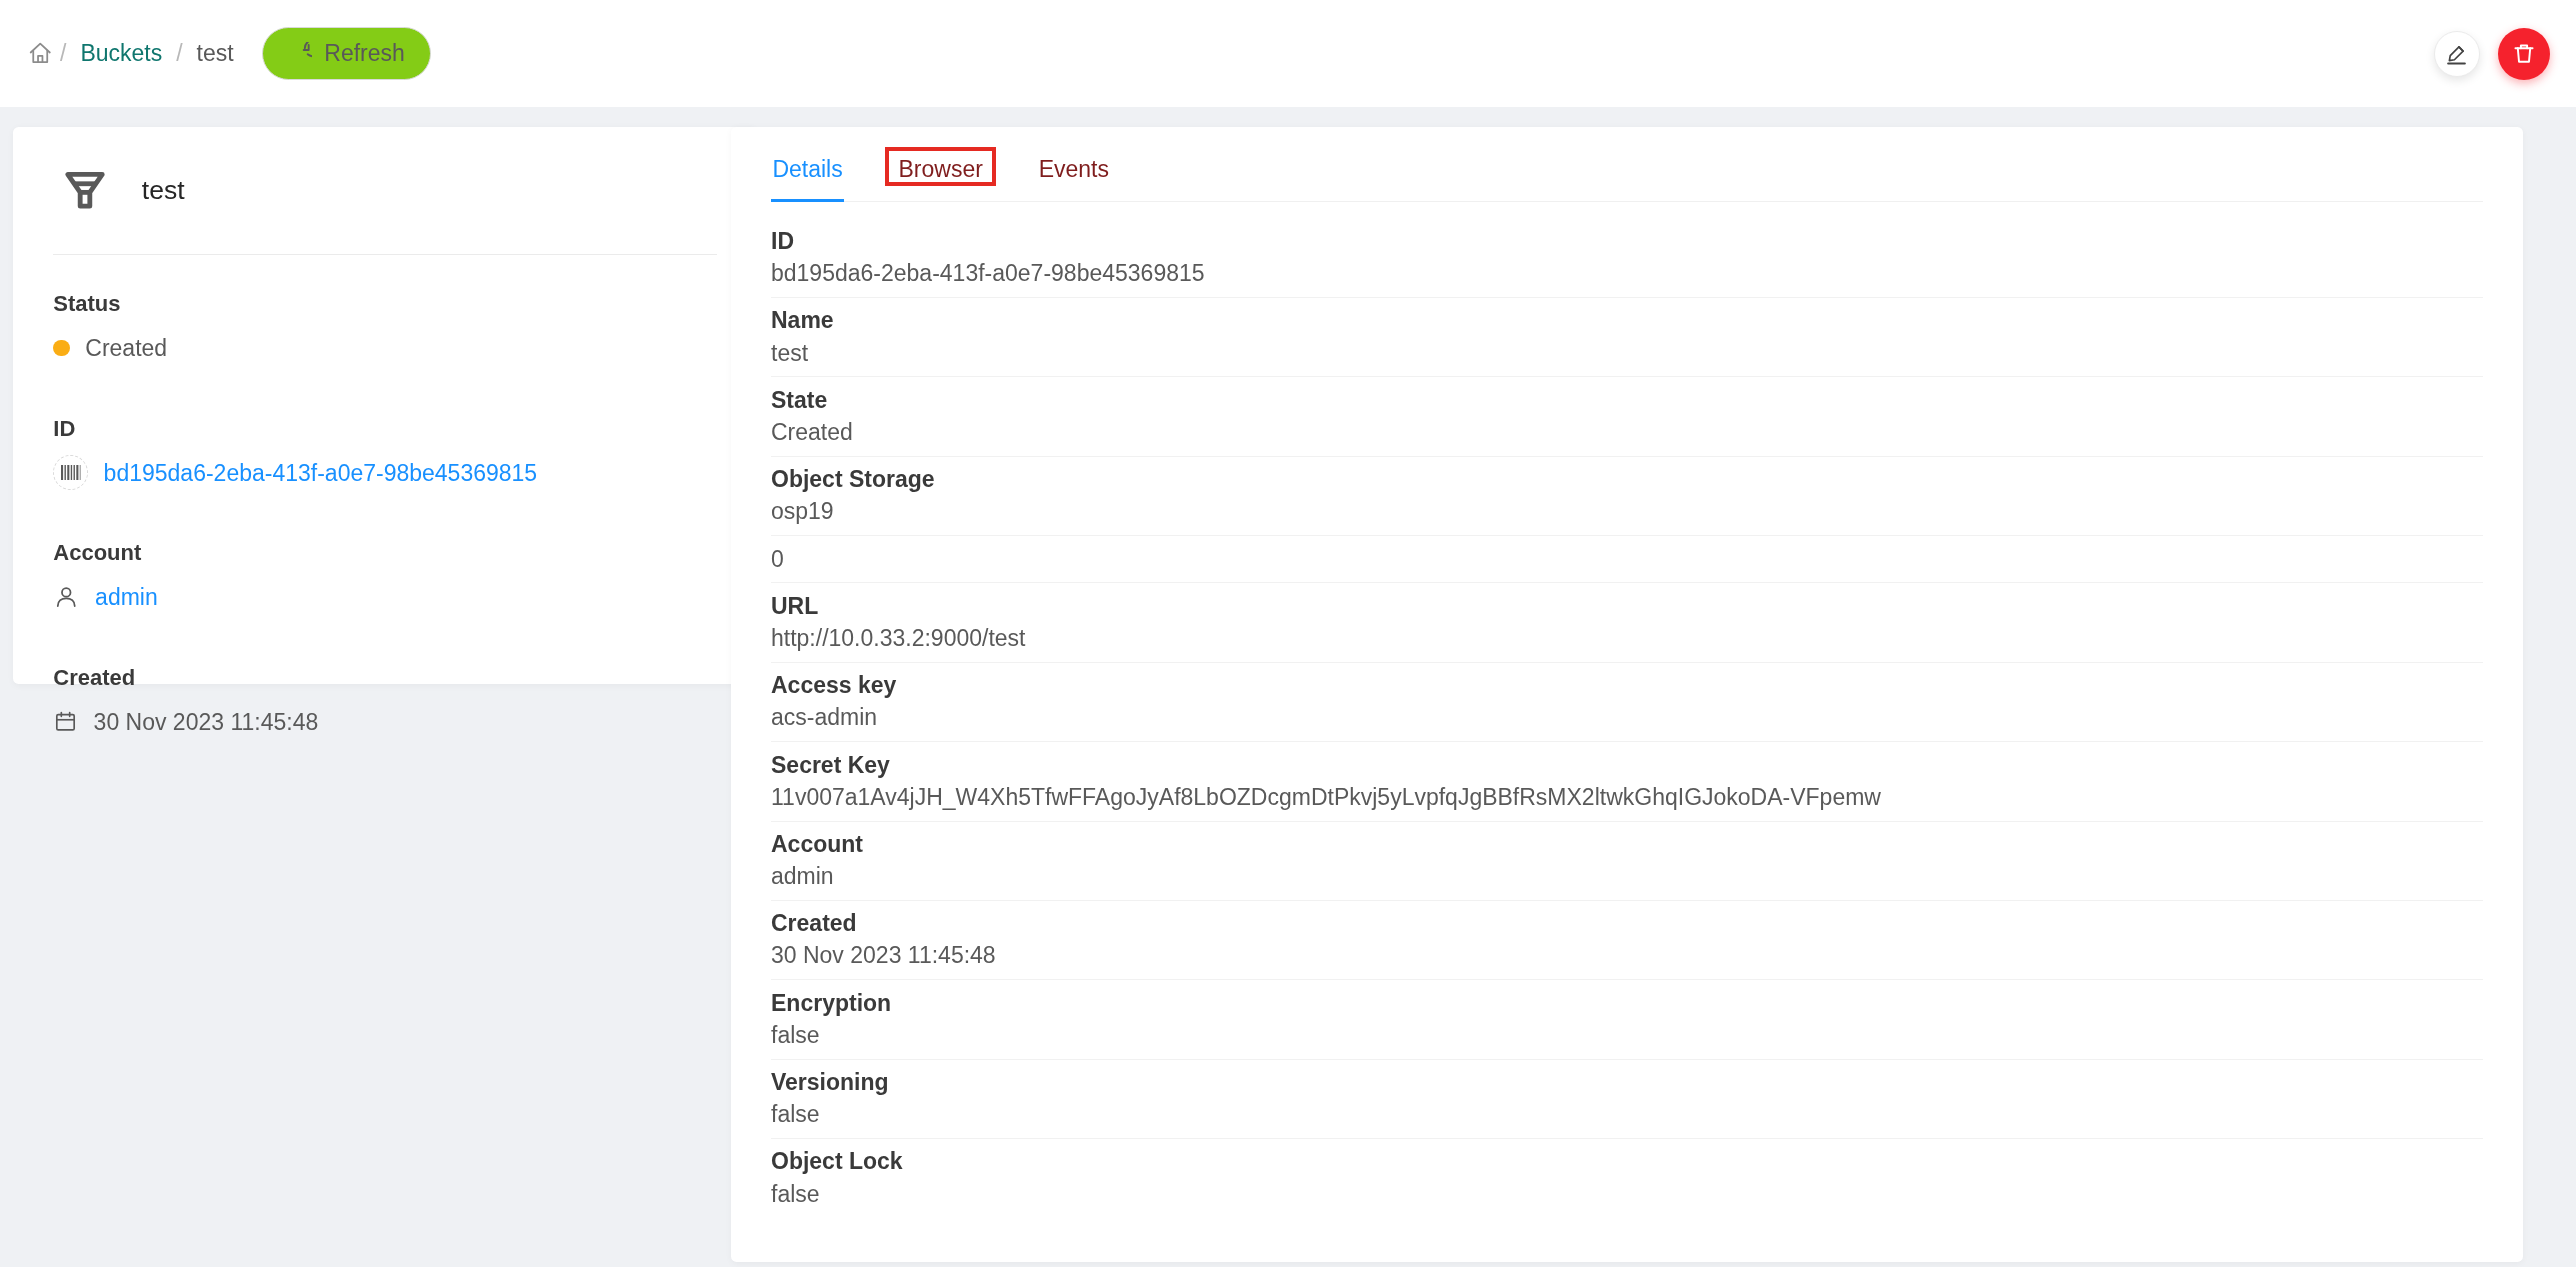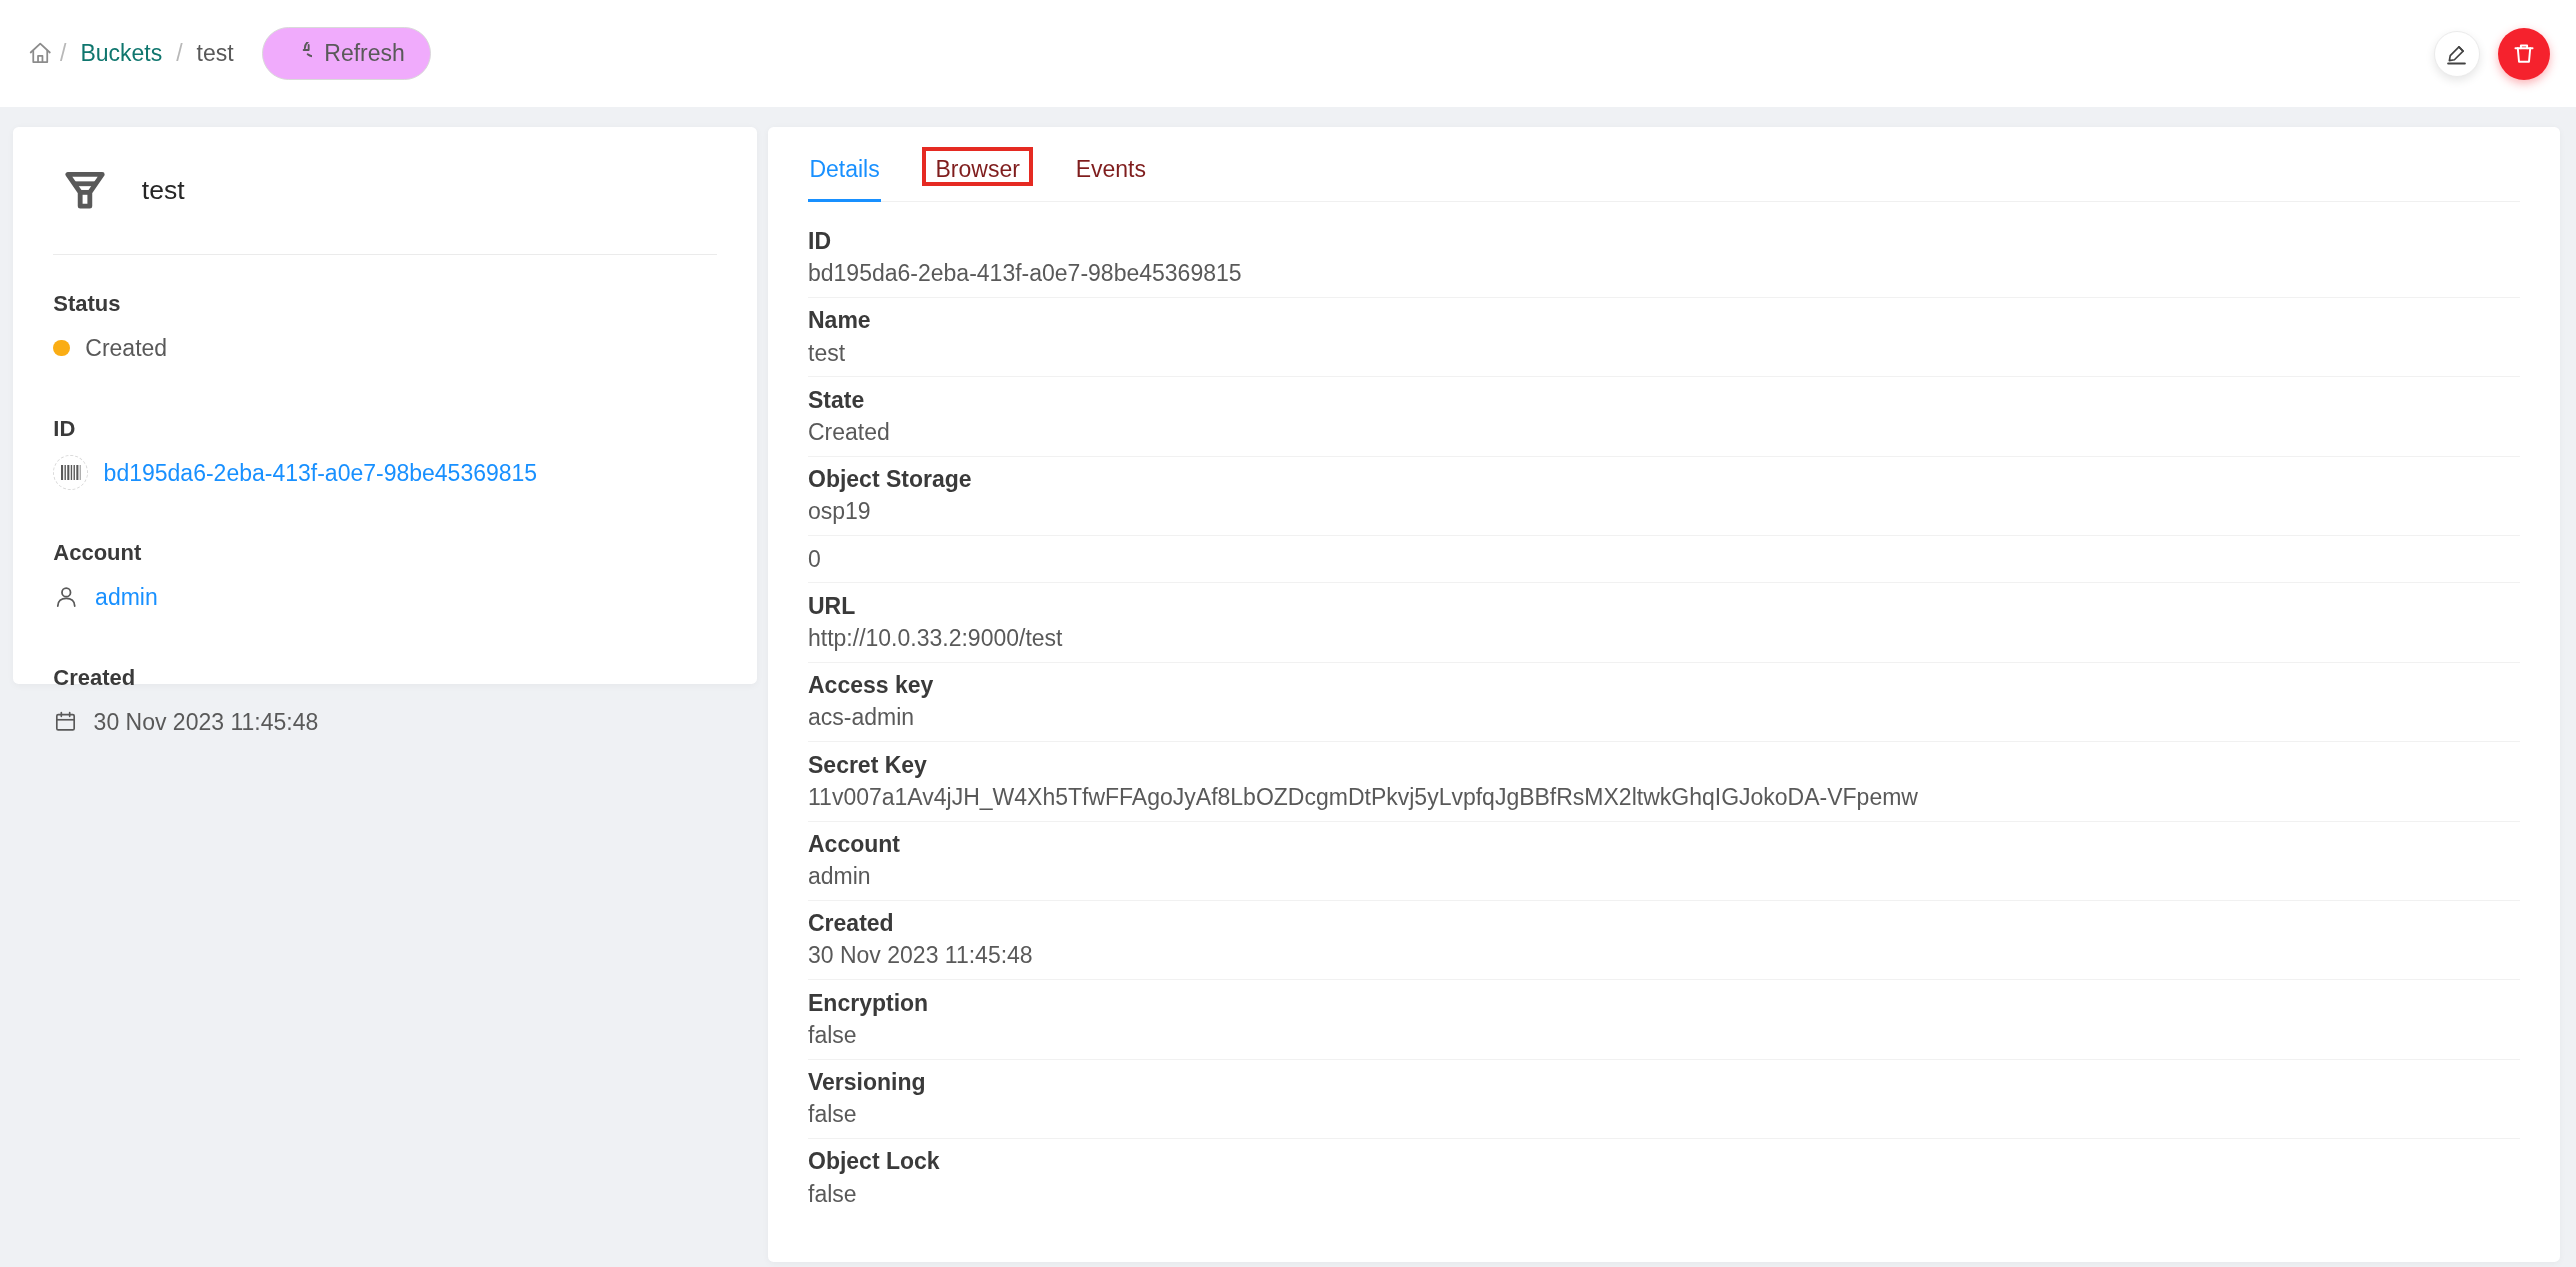--- a/index.html
+++ b/index.html
@@ -19,40 +19,40 @@
     padding:0 26.5px;
   }
   .breadcrumb { display:flex; align-items:center; font-size:23px; color:#8c8c8c; }
   .breadcrumb .crumb { margin:0 7px; }
   .breadcrumb .sep { margin:0 7px; color:#b8b8b8; }
   .breadcrumb .link-crumb { color:#0f766e; cursor:pointer; }
   .breadcrumb .current { color:#595959; }
   .home-btn { display:flex; align-items:center; cursor:pointer; }
   .refresh-btn {
     margin-left:21px; height:53px; padding:2px 25px;
-    border:1.4px solid #d9d9d9; border-radius:28px; background:#f0abfc;
+    border:1.4px solid #d9d9d9; border-radius:28px; background:#84cc16;
     display:inline-flex; align-items:center; gap:12.6px;
     font-size:23px; color:#595959; cursor:pointer;
   }
   .header-actions { display:flex; align-items:center; gap:18px; }
   .icon-btn {
     border-radius:50%; display:flex; align-items:center; justify-content:center; cursor:pointer;
   }
   .edit-btn {
     width:46px; height:46px; background:#fff; border:1.4px solid #ebebeb;
     box-shadow:0 3.5px 9.8px rgba(0,0,0,0.10);
   }
   .delete-btn {
     width:52px; height:52px; background:#f5222d; border:none;
     box-shadow:0 3.5px 9.8px rgba(245,34,45,0.35);
   }
   
   .card { position:absolute; background:#fff; border-radius:5.6px; box-shadow:0 1.4px 7px rgba(0,0,0,0.04); }
   .card-left  { left:13.3px;  top:127px; width:744px; height:557px; }
-  .card-right { left:768px; top:127px; width:1792px; height:1135px; }
+  .card-right { left:731px; top:127px; width:1792px; height:1135px; }
 
   
   .resource-head {
     margin:0 40px; height:128px;
     display:flex; align-items:center; padding-left:10.5px;
     border-bottom:1.4px solid #ebebeb;
   }
   .resource-title { margin-left:36px; font-size:26.5px; color:#262626; }
   .card-left-body { padding:35px 40px 0; }
   .field { margin-bottom:49px; }

